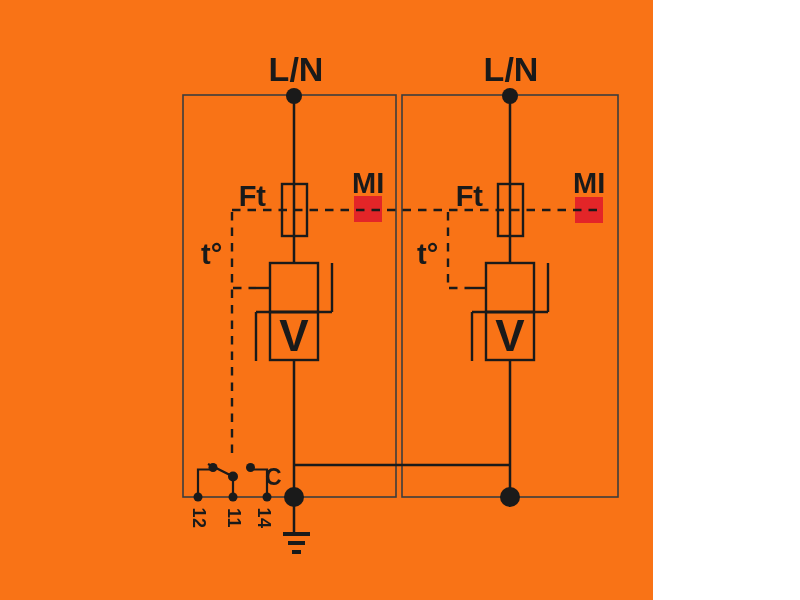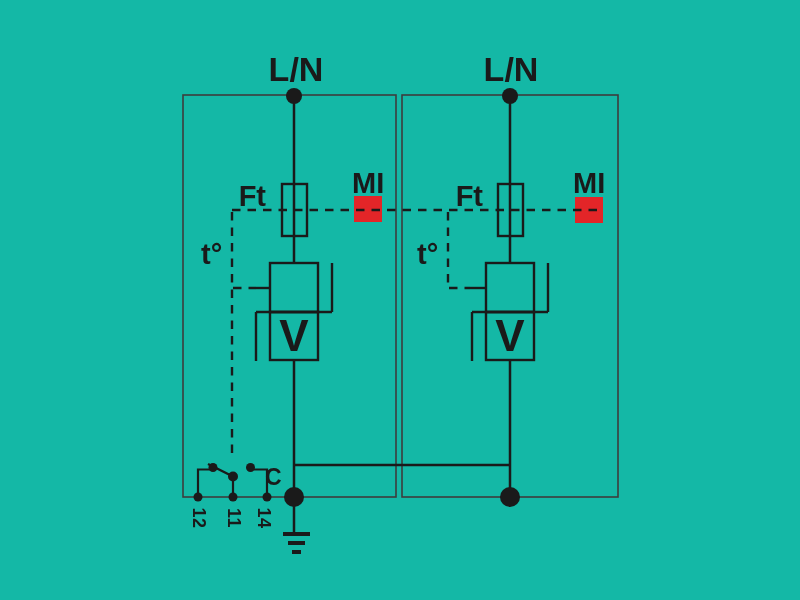--- a/index.html
+++ b/index.html
@@ -1,16 +1,16 @@
 <!DOCTYPE html>
 <html><head>
 <meta charset="utf-8">
 <style>
   html,body{margin:0;padding:0;background:#ffffff;}
-  .stage{position:relative;width:800px;height:600px;background:#14b8a6;overflow:hidden;
+  .stage{position:relative;width:653px;height:600px;background:#f97316;overflow:hidden;
          font-family:"Liberation Sans",sans-serif;}
   svg{display:block}
   text{font-family:"Liberation Sans","DejaVu Sans",sans-serif;font-weight:bold;fill:#1a1a1a;}
   .lbl-ln{font-size:34px;}
   .lbl-ft{font-size:29px;}
   .lbl-mi{font-size:29px;}
   .lbl-t{font-size:29px;}
   .lbl-v{font-size:44px;}
   .lbl-c{font-size:23px;}
   .lbl-num{font-size:18px;letter-spacing:0.5px;}

